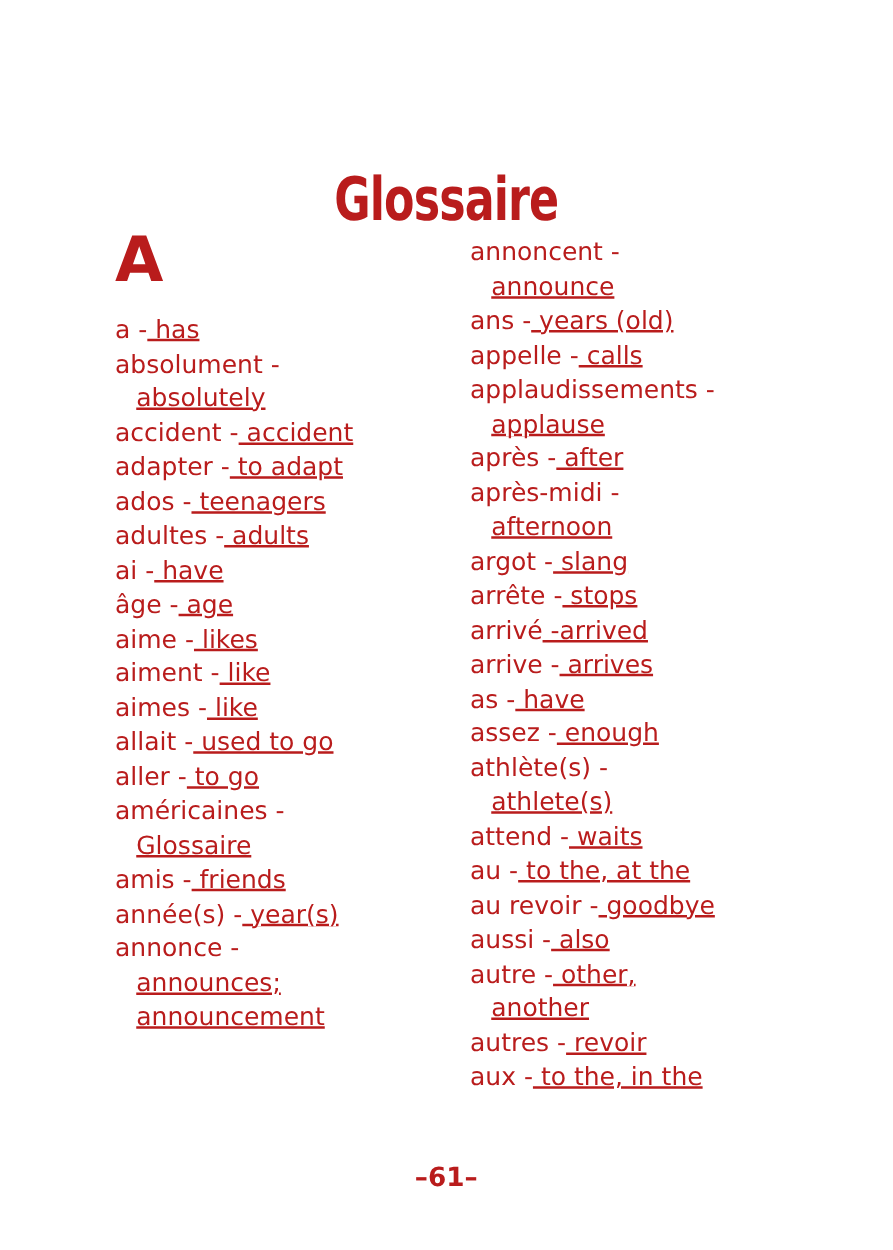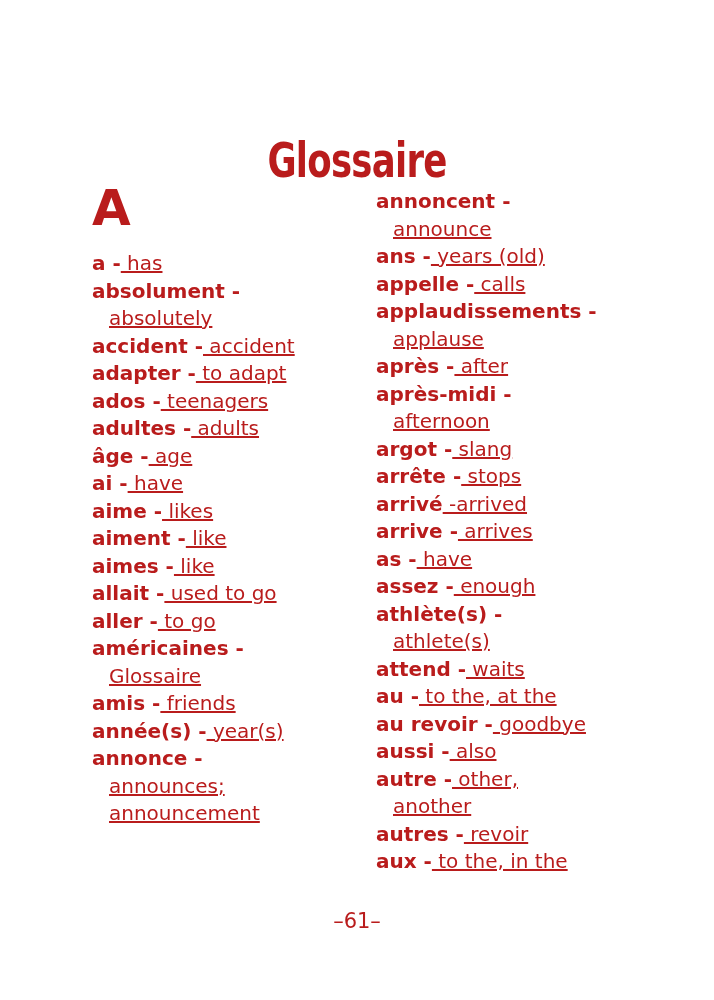--- a/index.html
+++ b/index.html
@@ -37,52 +37,52 @@
   }
   .col-left  { left: 92px;  top: 183px; width: 282px; }
   .col-right { left: 376px; top: 188px; width: 300px; }
   .letter-heading {
     font-size: 50px;
     font-weight: bold;
     line-height: 50px;
     margin-bottom: 17px;
     letter-spacing: -1px;
   }
-  .fr { font-weight: bold; }
+  .fr { font-weight: normal; }
   .en { font-weight: normal; text-decoration: underline; }
   .cont { padding-left: 17px; }
   .page-number {
     position: absolute;
-    top: 909px;
+    top: 930px;
     left: 0;
     width: 100%;
     text-align: center;
     font-size: 21px;
-    font-weight: normal;
+    font-weight: bold;
   }
 </style>
 </head>
 <body>
 
 <div class="sheet">
 
   <h1 class="title">Glossaire</h1>
 
   <div class="col col-left">
     <div class="letter-heading">A</div>
     <div>
         <div><span class="fr">a -</span><span class="en"> has</span></div>
         <div><span class="fr">absolument -</span></div>
         <div class="cont en">absolutely</div>
         <div><span class="fr">accident -</span><span class="en"> accident</span></div>
         <div><span class="fr">adapter -</span><span class="en"> to adapt</span></div>
         <div><span class="fr">ados -</span><span class="en"> teenagers</span></div>
         <div><span class="fr">adultes -</span><span class="en"> adults</span></div>
+        <div><span class="fr">ai -</span><span class="en"> have</span></div>
         <div><span class="fr">âge -</span><span class="en"> age</span></div>
-        <div><span class="fr">ai -</span><span class="en"> have</span></div>
         <div><span class="fr">aime -</span><span class="en"> likes</span></div>
         <div><span class="fr">aiment -</span><span class="en"> like</span></div>
         <div><span class="fr">aimes -</span><span class="en"> like</span></div>
         <div><span class="fr">allait -</span><span class="en"> used to go</span></div>
         <div><span class="fr">aller -</span><span class="en"> to go</span></div>
         <div><span class="fr">américaines -</span></div>
         <div class="cont en">Glossaire</div>
         <div><span class="fr">amis -</span><span class="en"> friends</span></div>
         <div><span class="fr">année(s) -</span><span class="en"> year(s)</span></div>
         <div><span class="fr">annonce -</span></div>

